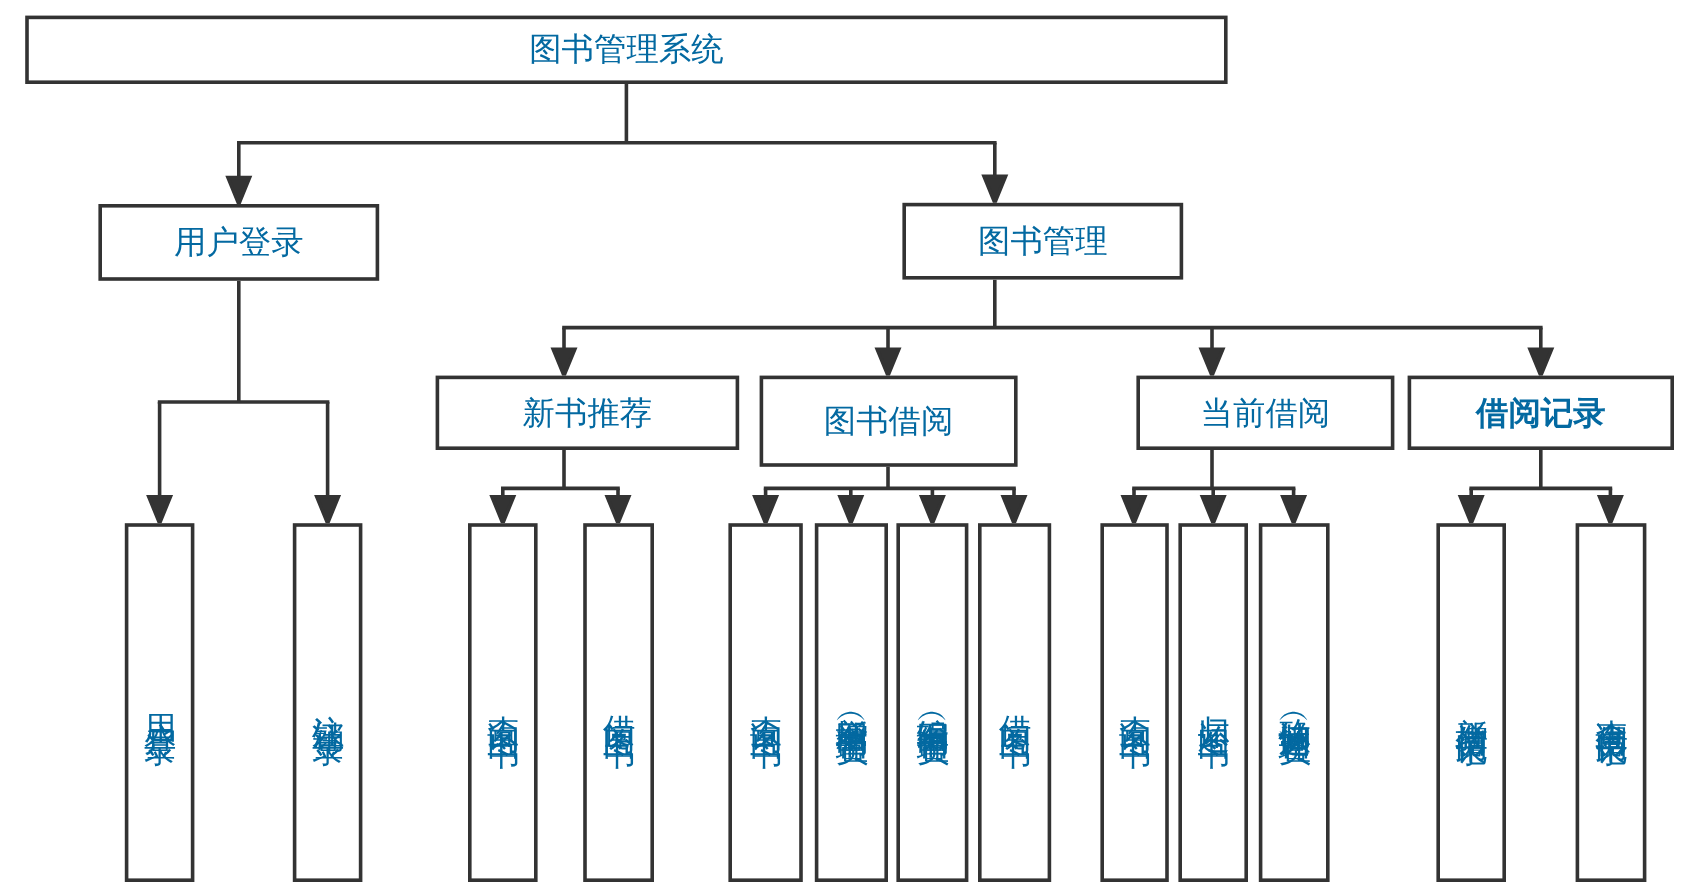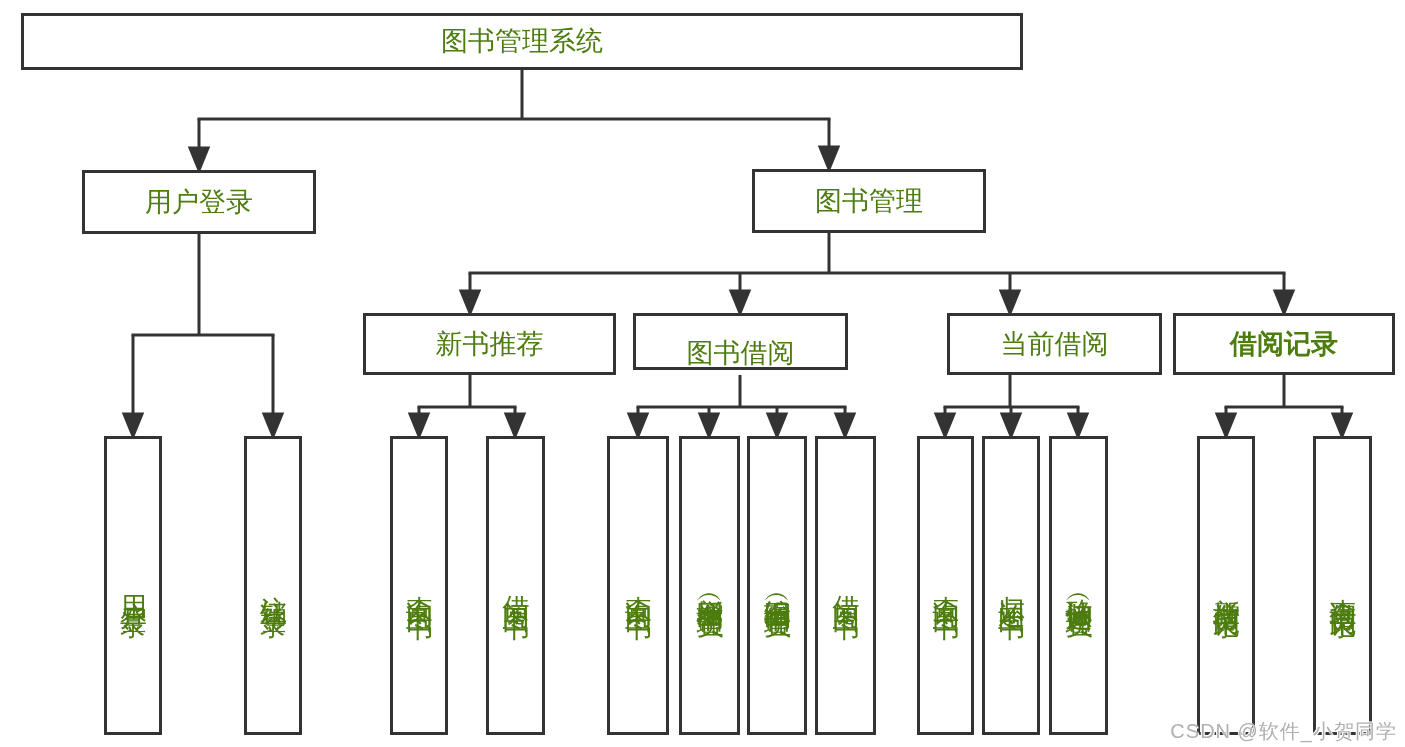--- a/index.html
+++ b/index.html
@@ -13,21 +13,21 @@
   }
   .stage svg { position: absolute; left: 0; top: 0; }
   .box {
     position: absolute;
     box-sizing: border-box;
     border: 3px solid #333333;
     background: #ffffff;
     display: flex;
     align-items: center;
     justify-content: center;
-    color: #4d7c0f;
+    color: #0369a1;
     font-size: 27px;
     line-height: 1;
     white-space: nowrap;
   }
   .box.v span {
     writing-mode: vertical-rl;
     text-orientation: mixed;
     letter-spacing: 6px;
     white-space: nowrap;
   }
@@ -134,21 +134,21 @@
   <div class="box h" style="left:82px; top:170px; width:234px; height:64px;">
     <span>用户登录</span>
   </div>
   <div class="box h" style="left:712px; top:169px; width:234px; height:64px;margin-left:40px;">
     <span>图书管理</span>
   </div>
 
   <div class="box h" style="left:363px; top:313px; width:253px; height:62px;">
     <span>新书推荐</span>
   </div>
-  <div class="box h" style="left:633px; top:313px; width:215px; height:57px;align-items:flex-end;">
+  <div class="box h" style="left:633px; top:313px; width:215px; height:76px;">
     <span>图书借阅</span>
   </div>
   <div class="box h" style="left:903px; top:313px; width:215px; height:62px;margin-left:44px;">
     <span>当前借阅</span>
   </div>
   <div class="box h" style="left:1173px; top:313px; width:222px; height:62px;font-weight:bold;">
     <span>借阅记录</span>
   </div>
 
   <div class="box v" style="left:104px; top:436px; width:58px; height:299px;">
@@ -188,15 +188,14 @@
     <span>确认归还（管理员）</span>
   </div>
 
   <div class="box v len6" style="left:1197px; top:436px; width:58px; height:299px;">
     <span>新增借阅记录</span>
   </div>
   <div class="box v len6" style="left:1313px; top:436px; width:59px; height:299px;">
     <span>查询借阅记录</span>
   </div>
 
-  <div class="watermark">CSDN @软件_小贺同学</div>
 
 </div>
 
 </body></html>

